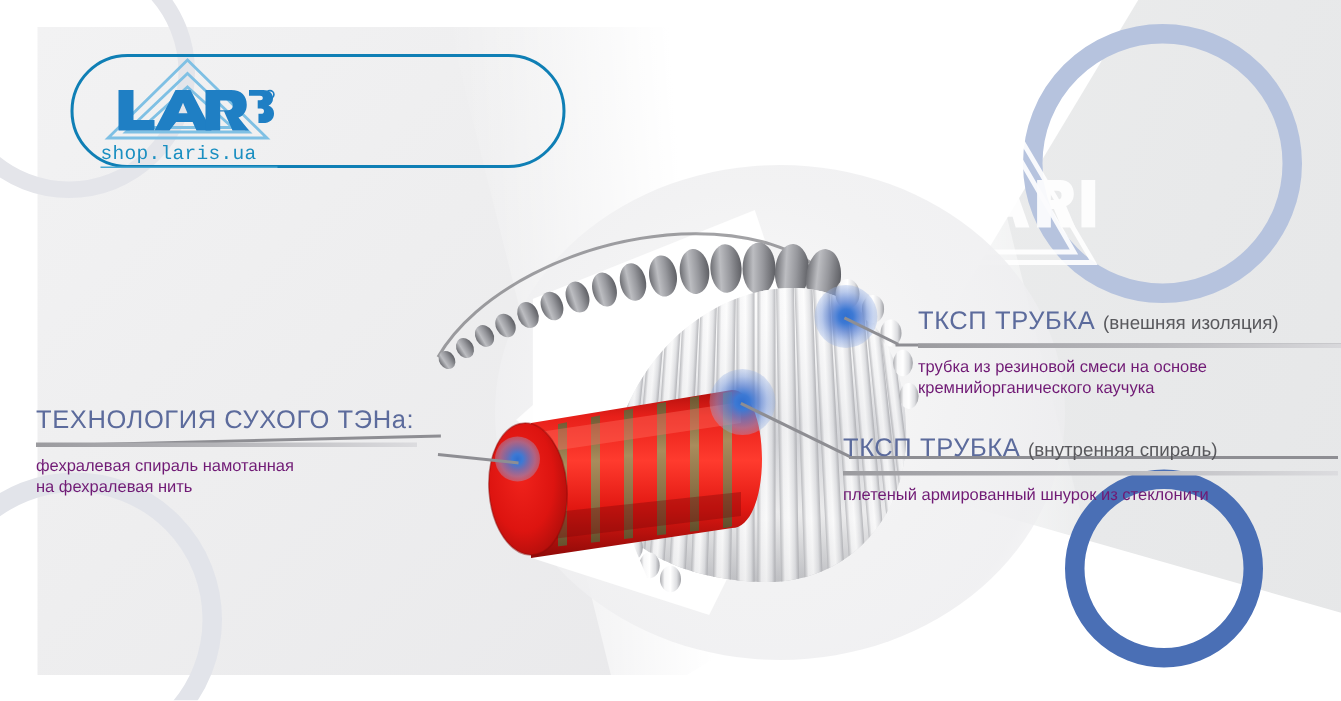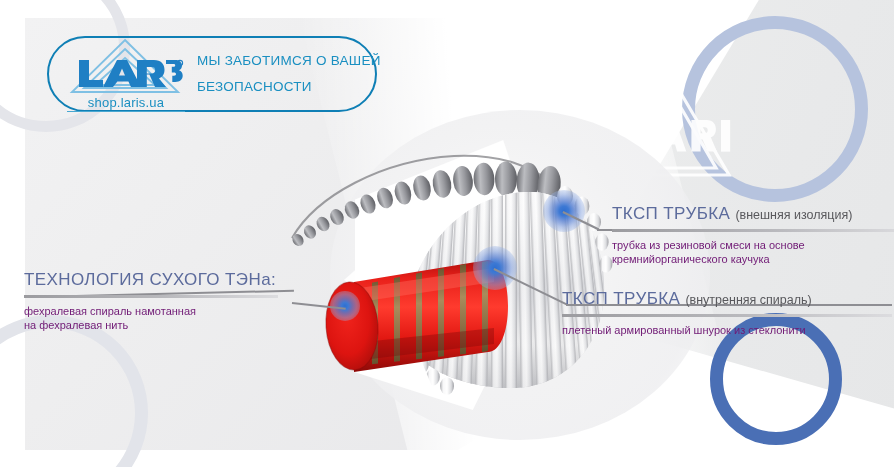--- a/index.html
+++ b/index.html
@@ -60,23 +60,23 @@
 
   
   .pill{
     position:absolute;left:47px;top:36px;width:330px;height:76px;
     border:2px solid #0f7fb5;border-radius:38px;box-sizing:border-box;
     display:flex;align-items:center;
   }
   .pill-logo{position:relative;width:120px;height:72px;margin-left:16px;flex:0 0 auto;}
   .pill-logo svg{position:absolute;left:0;top:-2px;}
   .logo-url{
-    position:absolute;left:2px;bottom:-2px;width:118px;text-align:center;
+    position:absolute;left:2px;bottom:-2px;width:118px;text-align:left;
     font-size:13px;color:#1a8fc1;letter-spacing:.2px;
-    border-bottom:1px solid #49a8d2;padding-bottom:1px;
+    border-bottom:1px solid #49a8d2;padding-bottom:1px;font-family:Liberation Mono, monospace;
   }
   .pill-slogan{
     margin-left:12px;color:#1a8fc1;font-size:13.5px;line-height:1.95;
     letter-spacing:.25px;
   }
   .pill-slogan div{white-space:nowrap;}
 
   
   .callout{position:absolute;}
   .callout .head{
@@ -156,24 +156,20 @@
         </g>
         <g fill="#1f7fc4">
           <path d="M14 24 h10 v20 h14 v7 H14 Z"></path>
           <path d="M38 51 L52 24 h10 l14 27 h-10 l-2.6-5.6 h-11 L48 51 Z M54 39.5 h6 L57 32.5 Z"></path>
           <path d="M72 24 h17 c7 0 10.5 4 10.5 9.8 0 4.2-2 7.3-5.5 8.6 L101 51 h-11 l-5.6-12.6 h-2.6 V51 H72 Z M81.8 31 v6.5 h4.8 c2.4 0 3.6-1.2 3.6-3.2 0-2.1-1.2-3.3-3.6-3.3 Z"></path>
           <path d="M101 24 h9.5 c4 0 6.5 2.3 6.5 5.6 0 2.3-1.1 3.9-3 4.7 2.3.8 3.7 2.6 3.7 5.3 0 3.9-2.8 6.4-7.4 6.4 h-3 v-6.2 h1.7 c1.3 0 2-.6 2-1.7 0-1.1-.7-1.7-2-1.7 h-2.2 v-5.6 h1.6 c1.1 0 1.8-.5 1.8-1.5 0-.9-.7-1.4-1.8-1.4 H101 Z"></path>
         </g>
         <circle cx="115" cy="27" r="2.6" fill="none" stroke="#1f7fc4" stroke-width="1.1"></circle>
       </svg>
       <div class="logo-url">shop.laris.ua</div>
-    </div>
-    <div class="pill-slogan">
-      <div>МЫ ЗАБОТИМСЯ О ВАШЕЙ</div>
-      <div>БЕЗОПАСНОСТИ</div>
     </div>
   </div>
 
   <div id="tube">
     <svg width="330" height="260" viewBox="0 0 330 260">
       <defs>
         <linearGradient id="gSleeve" x1="0" y1="0" x2="0" y2="1">
           <stop offset="0%" stop-color="#ffffff"></stop>
           <stop offset="26%" stop-color="#f4f4f5"></stop>
           <stop offset="52%" stop-color="#d2d3d7"></stop>

